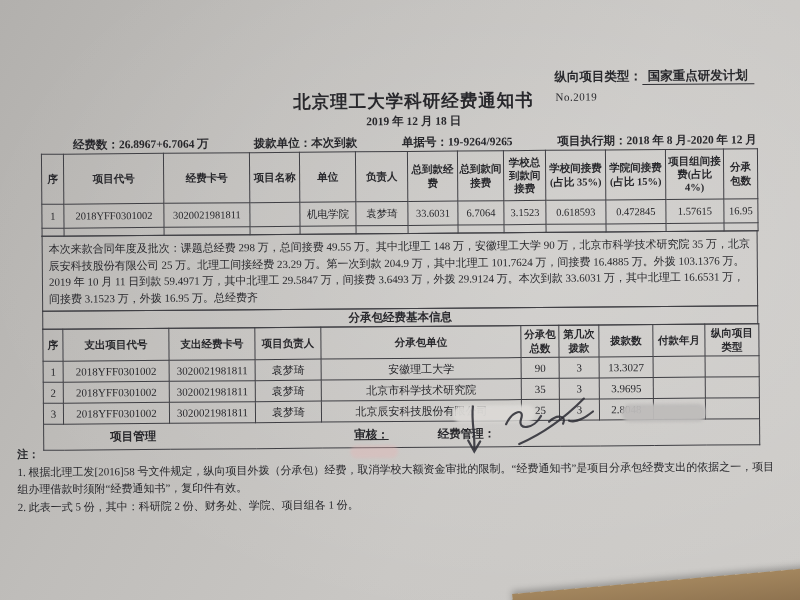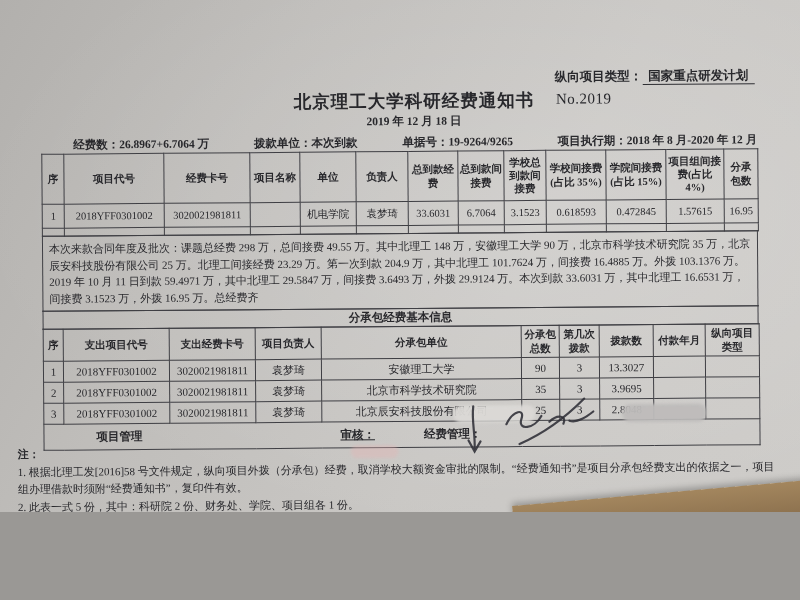--- a/index.html
+++ b/index.html
@@ -1,45 +1,45 @@
 <!DOCTYPE html>
 <html><head>
 <meta charset="utf-8">
 <style>
   html,body{margin:0;padding:0;}
   body{width:800px;height:600px;overflow:hidden;background:#9a9895;}
-  .photo{position:relative;width:800px;height:512px;overflow:hidden;
+  .photo{position:relative;width:800px;height:600px;overflow:hidden;
     background:
       radial-gradient(130% 115% at 68% 42%, rgba(255,255,255,.18) 0%, rgba(255,255,255,0) 55%),
       linear-gradient(118deg,#b2b0ad 0%,#bfbdba 30%,#c9c7c4 62%,#cdcbc8 100%);
   }
   .wood{position:absolute;right:-34px;bottom:-38px;width:320px;height:58px;
     background:linear-gradient(#a3865e,#7c6243);transform:rotate(-5deg);box-shadow:0 -3px 6px rgba(0,0,0,.25);}
   .doc{position:absolute;inset:0;transform:rotate(-.45deg);transform-origin:50% 48%;
     color:#28282c;font-family:"Liberation Serif","DejaVu Serif",serif;}
   .ptype{position:absolute;top:70px;left:556px;font-size:12.5px;font-weight:bold;white-space:nowrap;}
   .ptype .val{border-bottom:1.5px solid #2e2e33;padding:0 6px 1px 6px;}
-  .docno{position:absolute;top:92px;left:557px;font-size:15px;letter-spacing:.5px;}
+  .docno{position:absolute;top:92px;left:557px;font-size:11px;letter-spacing:.5px;}
   .title{position:absolute;top:89px;left:240px;width:350px;text-align:center;
     font-family:"Liberation Sans","DejaVu Sans",sans-serif;font-size:17.5px;font-weight:bold;letter-spacing:1px;}
   .date{position:absolute;top:114px;left:240px;width:350px;text-align:center;font-size:11.5px;font-weight:bold;}
   .infobar{position:absolute;top:135px;left:44px;width:714px;display:flex;justify-content:space-between;
     padding-left:30px;box-sizing:border-box;font-size:11.5px;font-weight:bold;white-space:nowrap;}
   .tblwrap{position:absolute;top:152px;left:42px;width:716px;}
   table{border-collapse:collapse;table-layout:fixed;width:716px;margin-top:-1px;}
   td,th{border:1px solid #3f3f44;text-align:center;vertical-align:middle;overflow:hidden;
     padding:1px 2px;box-sizing:border-box;}
   th{font-size:10.5px;font-weight:bold;line-height:1.25;padding:2px 1px;}
   .t1 .hrow{height:50px;} .t1 .drow{height:24px;font-size:10.5px;} .t1 .spacer td{height:8px;padding:0;}
   .remark td{text-align:left;font-size:11px;line-height:16.5px;padding:4px 6px;height:64px;vertical-align:top;}
   .band td{height:18px;font-size:11.5px;font-weight:bold;padding:1px;}
   .t2 .hrow{height:32px;} .t2 .drow{height:21px;font-size:11px;}
   .t2 .frow td{height:26px;padding:0;}
   .footrow{display:flex;align-items:center;height:100%;font-size:11.5px;font-weight:bold;white-space:nowrap;}
-  .fp{margin-left:52px;} .fa{margin-left:198px;text-decoration:underline;} .ff{margin-left:49px;}
+  .fp{margin-left:66px;} .fa{margin-left:198px;text-decoration:underline;} .ff{margin-left:49px;}
   .notes{position:absolute;top:443px;left:16px;width:764px;font-size:11px;line-height:17.5px;}
   .notes .nlabel{font-weight:bold;}
   .smudge{position:absolute;border-radius:8px;filter:blur(1.5px);}
   .s1{left:452px;top:406px;width:82px;height:17px;background:rgba(219,217,214,.95);}
   .s2{left:621px;top:406px;width:84px;height:18px;background:rgba(190,188,186,.95);}
   .s3{left:349px;top:445px;width:48px;height:13px;background:rgba(230,178,178,.38);}
   .sig{position:absolute;left:420px;top:393px;width:210px;height:80px;pointer-events:none;}
   .sig path{fill:none;stroke:#2f2f37;stroke-width:2.2;stroke-linecap:round;opacity:.88;}
 </style>
 </head>

